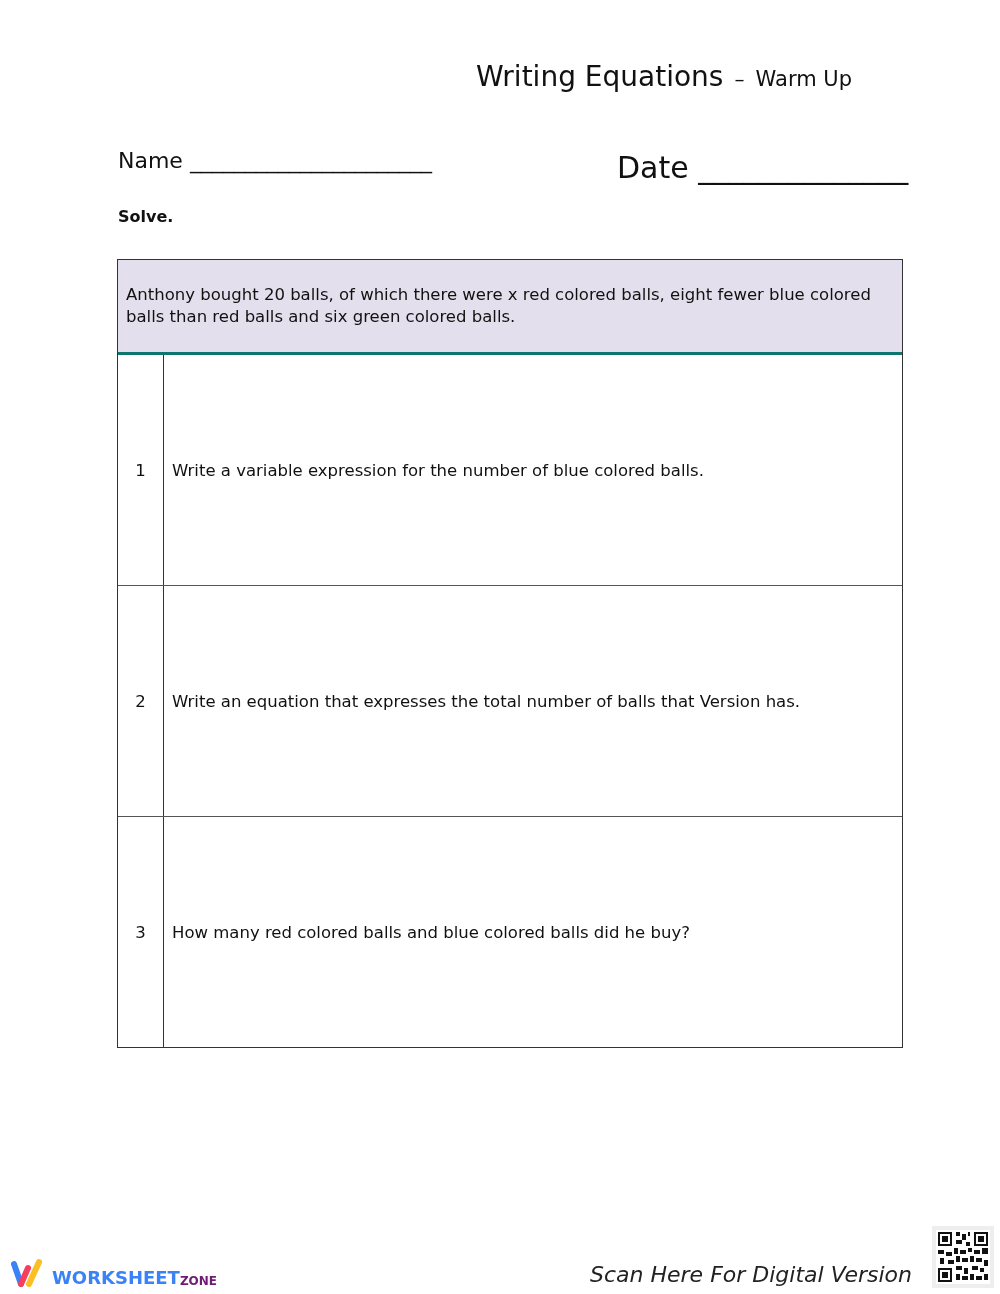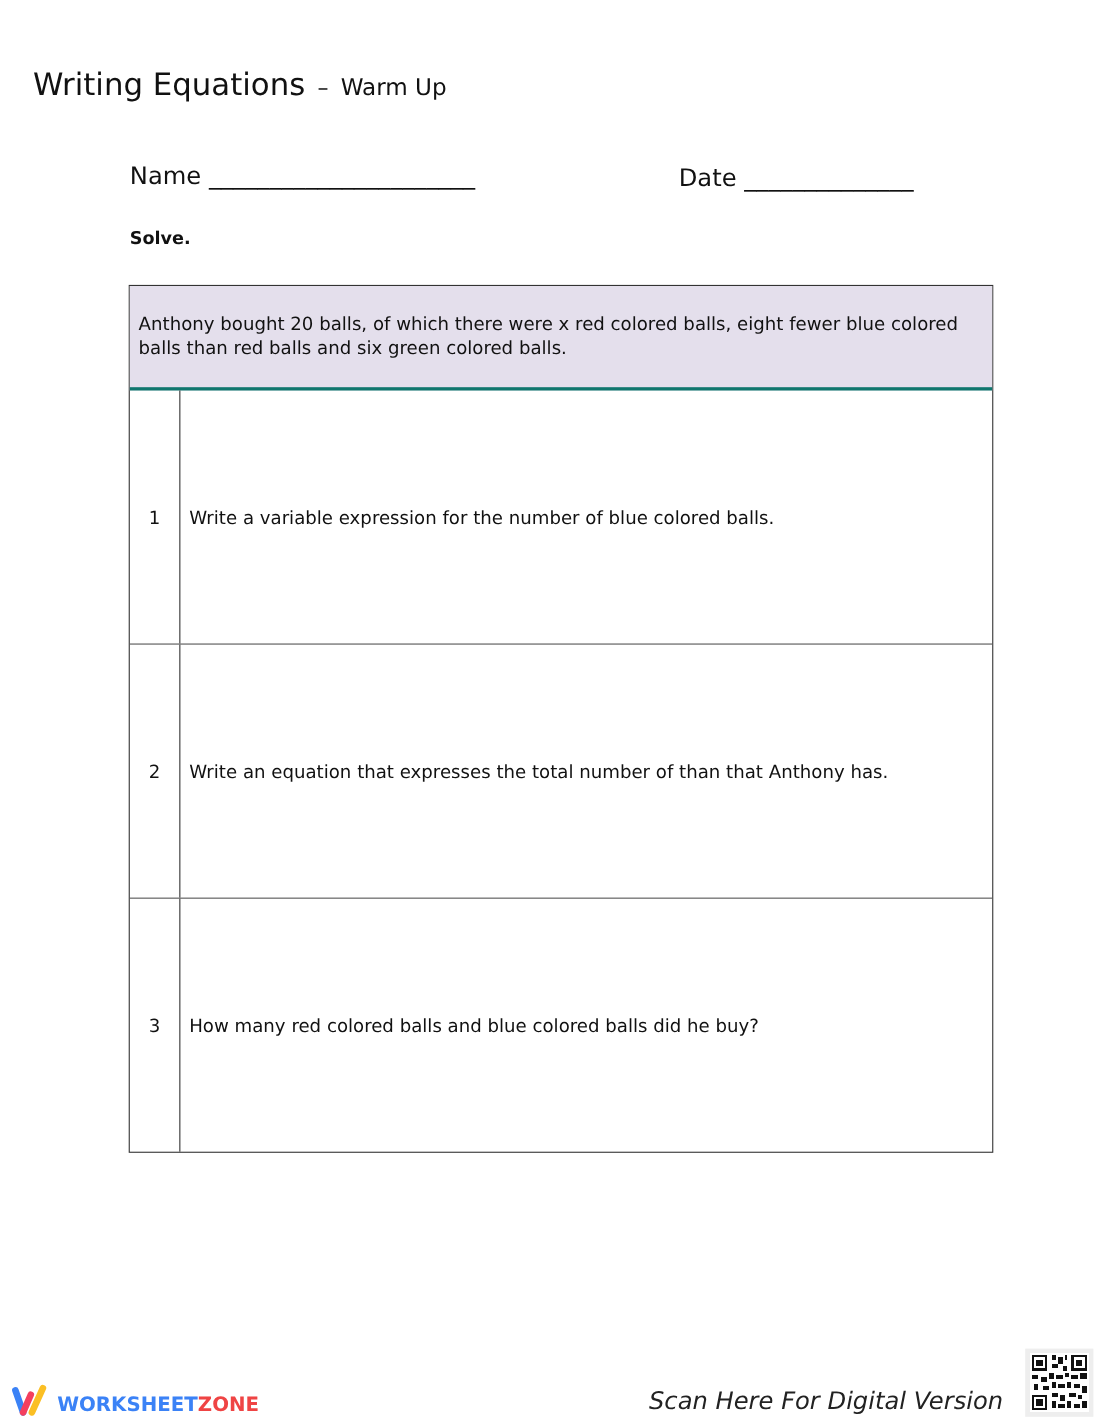--- a/index.html
+++ b/index.html
@@ -1,32 +1,32 @@
 <!DOCTYPE html>
 <html><head>
   <meta charset="utf-8">
   <style>
     html, body { margin: 0; padding: 0; background: #ffffff; }
     body { width: 1000px; height: 1294px; position: relative; font-family: "DejaVu Sans", sans-serif; color: #111; overflow: hidden; }
-    .title { position: absolute; top: 60px; left: 0; width: 852px; text-align: left; white-space: nowrap; }
+    .title { position: absolute; top: 60px; left: 0; width: 852px; text-align: right; white-space: nowrap; }
     .title .main { font-size: 28px; margin-left: 30px; }
     .title .dash { font-size: 20px; margin: 0 6px; }
     .title .sub { font-size: 21px; }
     .namerow { position: absolute; top: 148px; left: 118px; font-size: 22px; white-space: nowrap; }
-    .daterow { position: absolute; top: 150px; left: 617px; font-size: 22px; white-space: nowrap; }
+    .daterow { position: absolute; top: 150px; left: 617px; font-size: 30px; white-space: nowrap; }
     .instr { position: absolute; top: 207px; left: 118px; font-size: 16px; font-weight: bold; }
     .table { position: absolute; top: 259px; left: 117px; width: 784px; border: 1px solid #333; }
     .passage { background: #e4dfec; height: 92px; border-bottom: 3px solid #0f766e; display: flex; align-items: center; padding: 0 8px; font-size: 16.5px; line-height: 22px; }
     .qrow { display: flex; height: 230px; border-bottom: 1px solid #555; }
     .qrow:last-child { border-bottom: none; }
     .qnum { width: 45px; border-right: 1.5px solid #333; display: flex; align-items: center; justify-content: center; font-size: 16.5px; }
     .qtext { flex: 1; display: flex; align-items: center; padding-left: 8px; font-size: 16.5px; text-align: right; }
     .logo { position: absolute; top: 1258px; left: 10px; display: flex; align-items: flex-end; }
     .logo .brand1 { color: #3b82f6; font-weight: bold; font-size: 18px; margin-left: 6px; }
-    .logo .brand2 { color: #ef4444; font-weight: bold; font-size: 18px; }
+    .logo .brand2 { color: #701a75; font-weight: bold; font-size: 12px; }
     .scan { position: absolute; top: 1262px; left: 590px; font-size: 22px; color: #222; white-space: nowrap; font-style: italic; }
     .qr { position: absolute; top: 1226px; left: 932px; width: 62px; height: 62px; background: #eee; display: flex; align-items: center; justify-content: center; }
   </style>
 </head>
 <body>
 
 <div class="title">
   <span class="main">Writing Equations</span>
   <span class="dash">–</span>
   <span class="sub">Warm Up</span>
@@ -49,21 +49,21 @@
   </div>
   <div class="qrow">
     <div class="qnum">1</div>
     <div class="qtext">
         <span>Write a variable expression for the number of blue colored balls.</span>
       </div>
   </div>
   <div class="qrow">
     <div class="qnum">2</div>
     <div class="qtext">
-        <span>Write an equation that expresses the total number of than that Anthony has.</span>
+        <span>Write an equation that expresses the total number of balls that Version has.</span>
       </div>
   </div>
   <div class="qrow">
     <div class="qnum">3</div>
     <div class="qtext">
         <span>How many red colored balls and blue colored balls did he buy?</span>
       </div>
   </div>
 </div>
 

